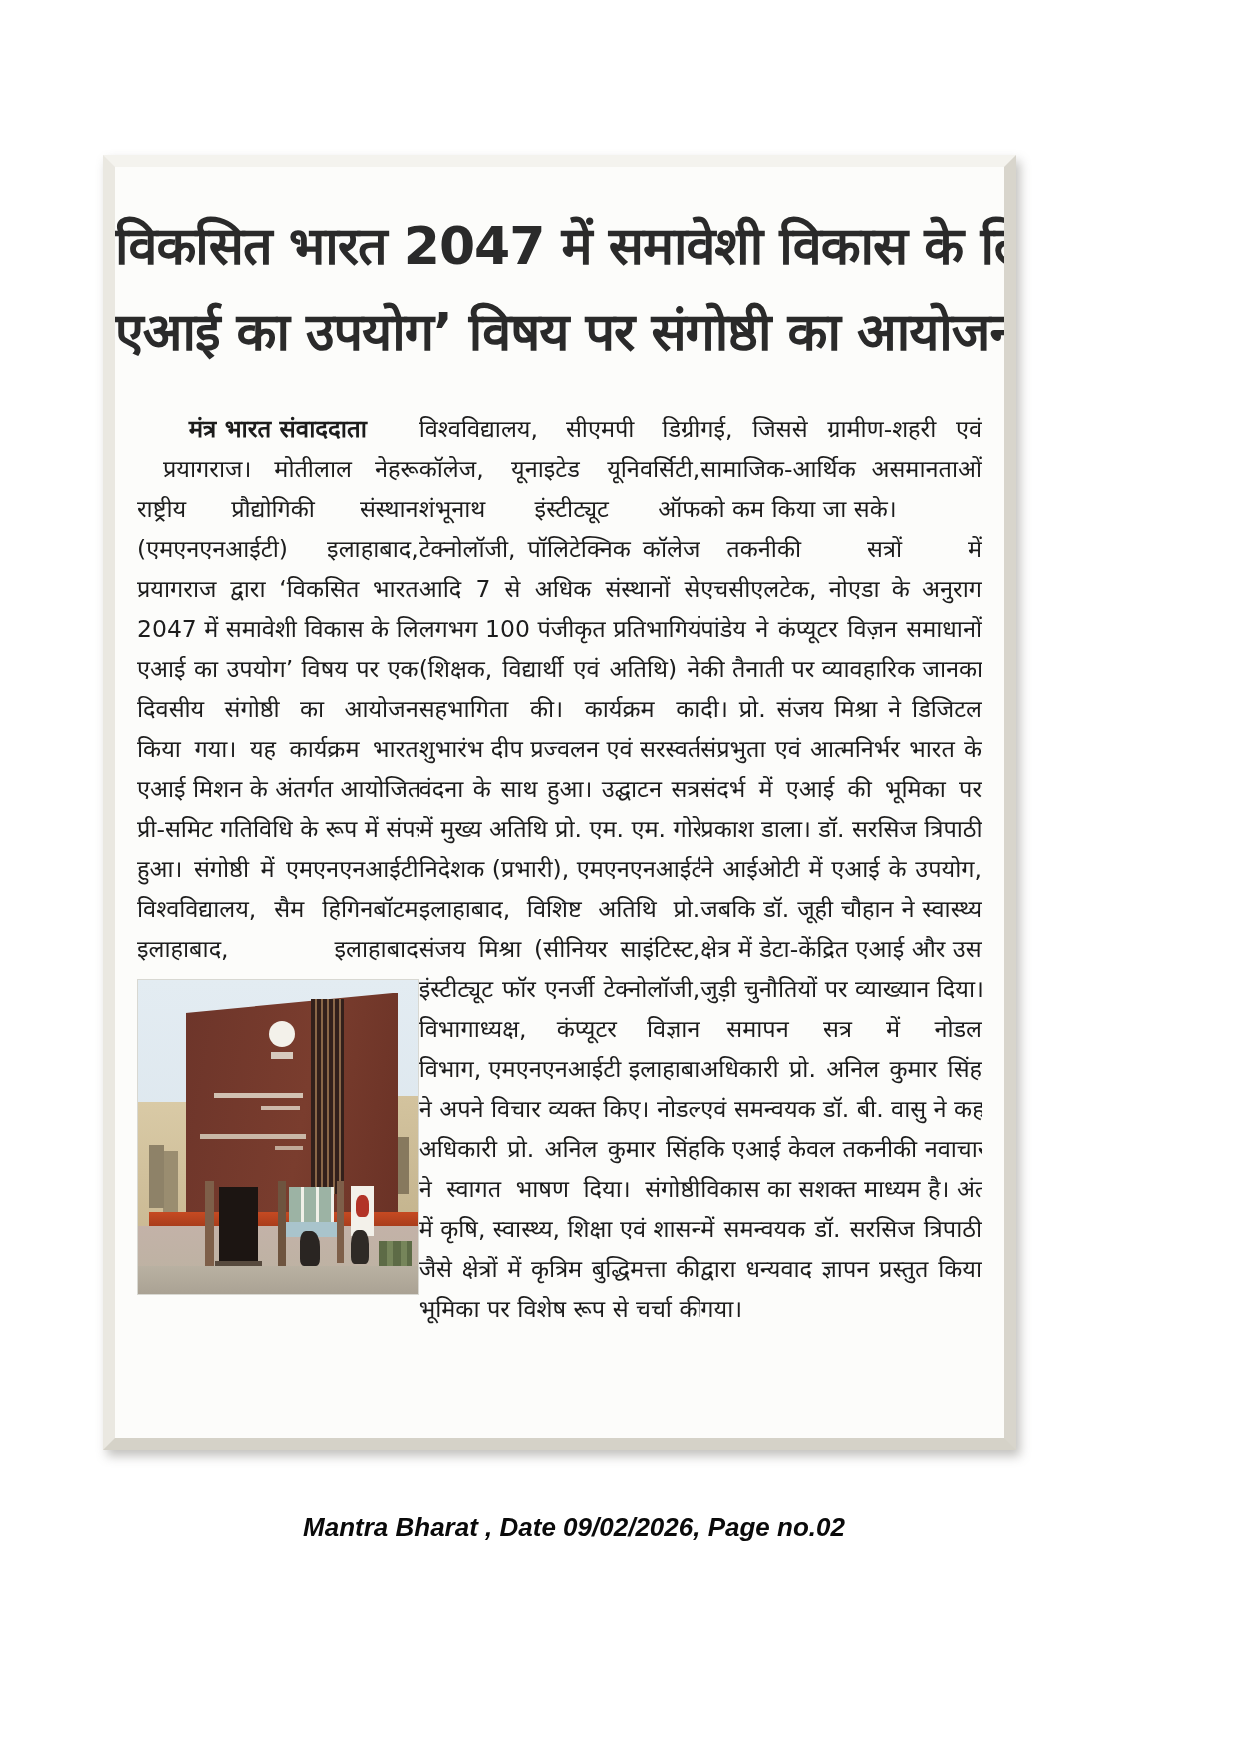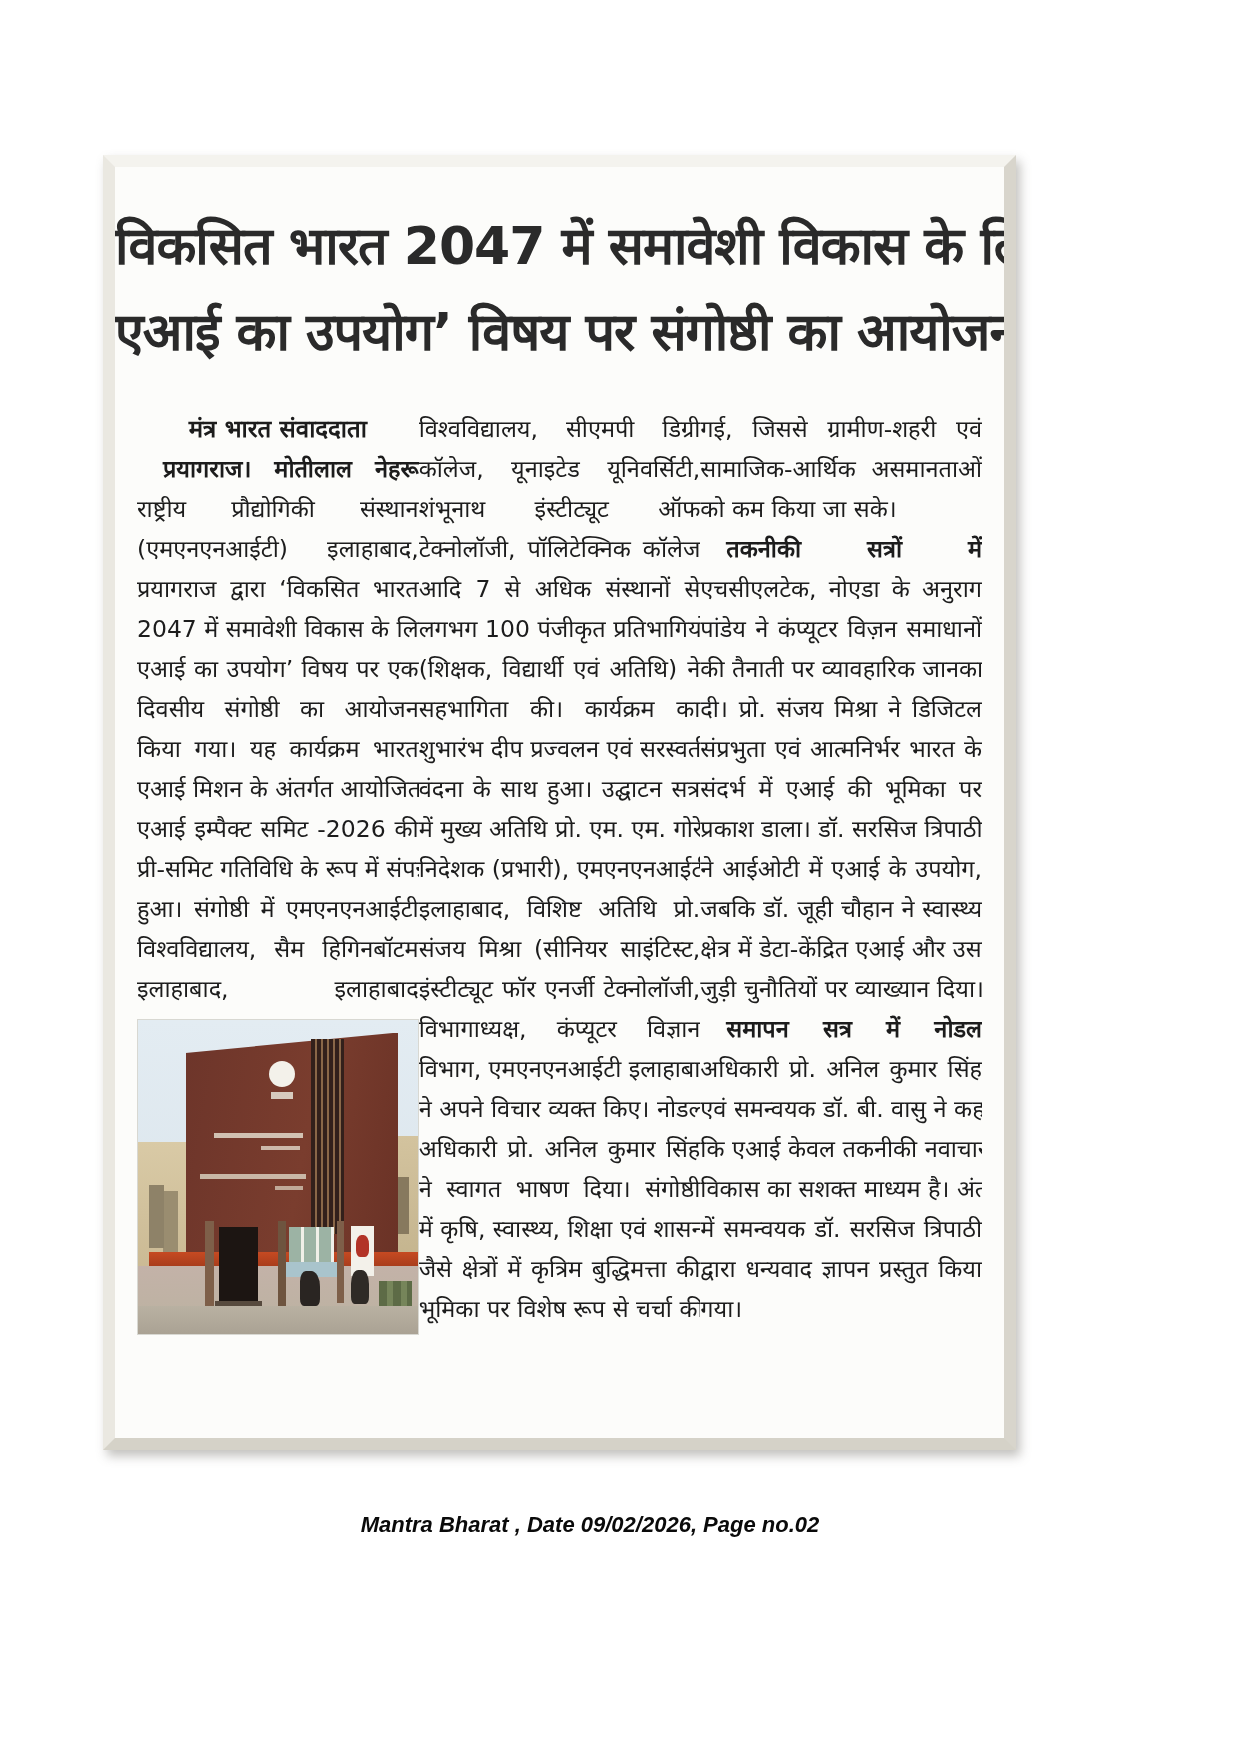--- a/index.html
+++ b/index.html
@@ -22,21 +22,21 @@
               letter-spacing:-1px; }
   .headline .hl-line { white-space:nowrap; }
 
   .body-wrap { display:flex; padding:34px 22px 0 22px; }
   .col { flex:1 1 0; min-width:0; color:#1c1c1c; }
   .byline { font-weight:700; text-align:center; font-size:24px; line-height:40px; white-space:nowrap; }
   .lines {}
   .line { font-size:23.5px; line-height:40px; white-space:nowrap; overflow:hidden;
           text-align:justify; text-align-last:justify; }
   .line.end { text-align-last:left; }
-  .line.indent { padding-left:26px;font-weight:bold; }
+  .line.indent { padding-left:26px; }
 
   
   .photo { position:relative; width:100%; height:316px; margin-top:10px;
            background:linear-gradient(#e3ecf2, #dde7ee 55%, #d8e2e8);
            overflow:hidden; border:1px solid #d8d8d2; }
   .ph { position:absolute; }
   .bldg-left  { left:0; top:39%; width:21%; height:45%;
                 background:linear-gradient(#d9caa6,#c9b892); }
   .bldg-left:before { content:""; position:absolute; left:18%; top:30%; width:26%; height:45%;
                 background:#8e8268; box-shadow:14px 6px 0 #9a8d70; }
@@ -72,23 +72,23 @@
   .banner  { left:76%; top:65.5%; width:8.5%; height:16%; background:#f3f1ea; }
   .banner:before { content:""; position:absolute; left:22%; top:18%; width:56%; height:45%;
              background:#b23327; border-radius:40% 40% 30% 30%; }
   .bike1 { left:58%; top:80%; width:7%; height:11%; background:#2a2522; border-radius:30% 45% 20% 20%; }
   .bike2 { left:76%; top:79.5%; width:6.5%; height:11%; background:#2f2a26; border-radius:40% 40% 20% 20%; }
   .shrubs { left:86%; top:83%; width:12%; height:8%;
             background:repeating-linear-gradient(90deg,#5d6b46 0 8px,#76855a 8px 14px); }
   .pave  { left:0; right:0; bottom:0; height:9%;
            background:linear-gradient(#b9b1a2,#aaa294); }
 
-  .caption { position:absolute; left:16px; top:1512px; width:1148px; text-align:center;
+  .caption { position:absolute; left:0; top:1512px; width:1148px; text-align:center;
              font-family:"Liberation Sans", sans-serif;
-             font-weight:700; font-style:italic; font-size:22px; color:#0a0a0a;
+             font-weight:700; font-style:italic; font-size:26px; color:#0a0a0a;
              letter-spacing:0px; }
 </style>
 </head>
 <body>
 
 <div class="page">
 
   <div class="clip-frame">
     <div class="paper">
 
@@ -105,21 +105,20 @@
 
           <div class="line indent">प्रयागराज। मोतीलाल नेहरू</div>
               <div class="line">राष्ट्रीय प्रौद्योगिकी संस्थान</div>
               <div class="line">(एमएनएनआईटी) इलाहाबाद,</div>
               <div class="line">प्रयागराज द्वारा ‘विकसित भारत</div>
               <div class="line">2047 में समावेशी विकास के लिए</div>
               <div class="line">एआई का उपयोग’ विषय पर एक</div>
               <div class="line">दिवसीय संगोष्ठी का आयोजन</div>
               <div class="line">किया गया। यह कार्यक्रम भारत</div>
               <div class="line">एआई मिशन के अंतर्गत आयोजित</div>
-              <div class="line">एआई इम्पैक्ट समिट -2026 की</div>
               <div class="line">प्री-समिट गतिविधि के रूप में संपन्न</div>
               <div class="line">हुआ। संगोष्ठी में एमएनएनआईटी</div>
               <div class="line">विश्वविद्यालय, सैम हिगिनबॉटम</div>
               <div class="line">इलाहाबाद, इलाहाबाद</div>
             </div>
 
           <div class="photo">
             <div class="ph bldg-left"></div>
             <div class="ph bldg-right"></div>
             <div class="ph bldg-main"></div>

